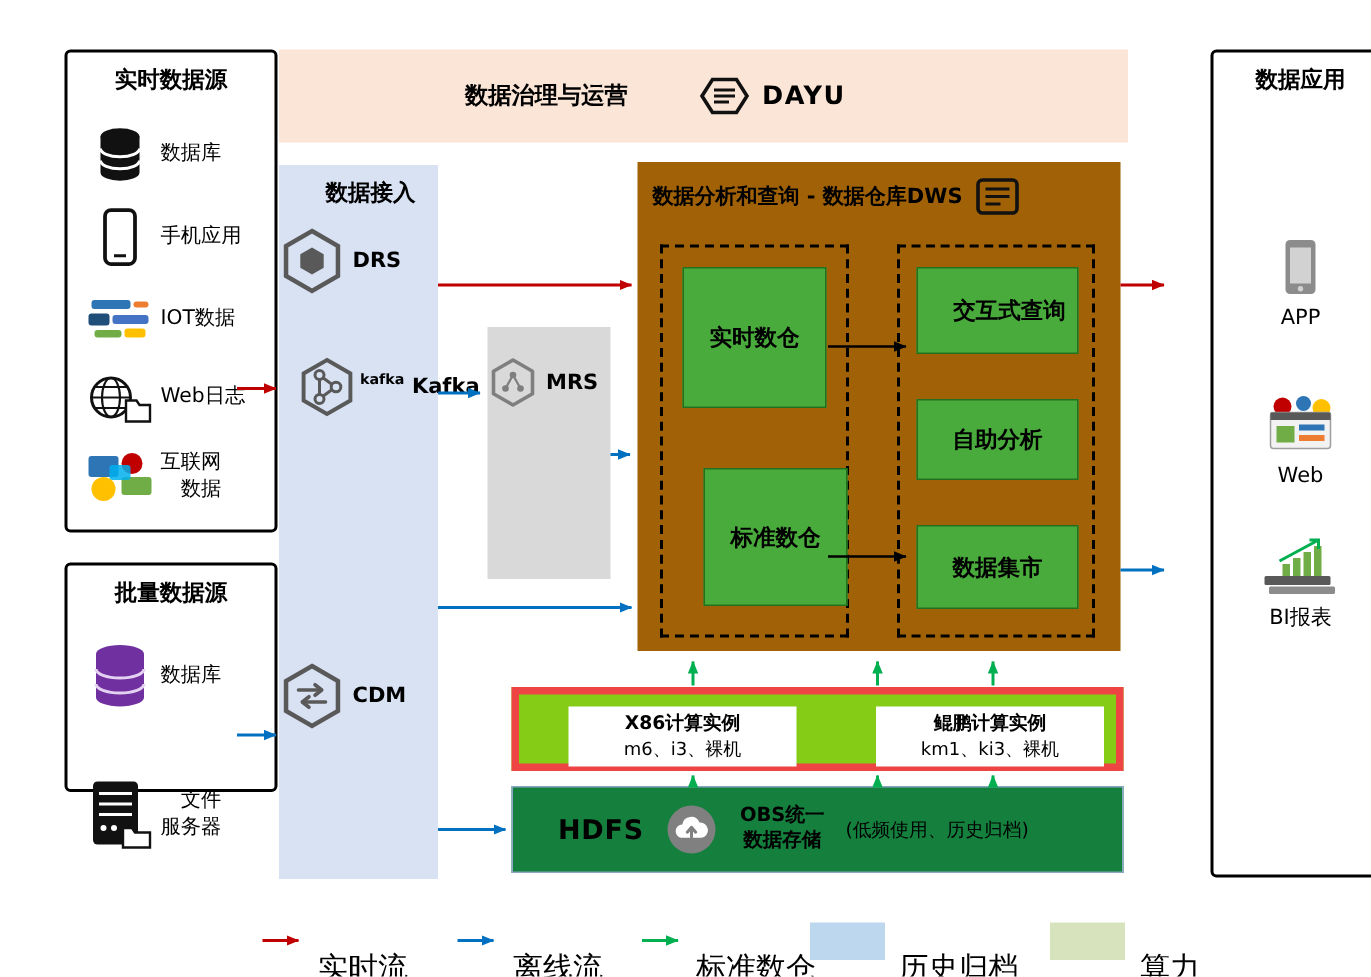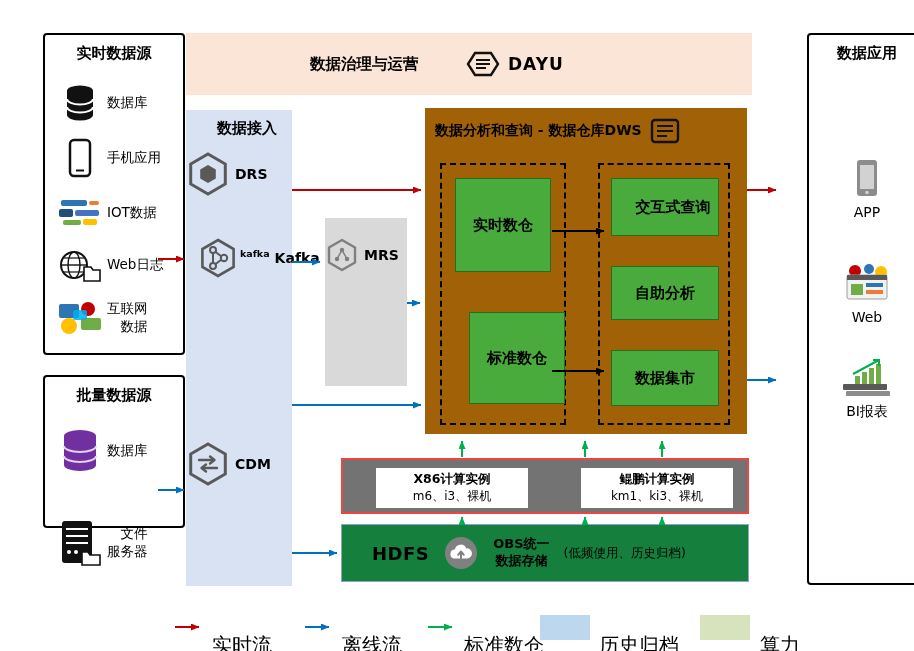--- a/index.html
+++ b/index.html
@@ -44,21 +44,21 @@
   #dash-left  { left:15px;  top:55px; width:126px; height:262px; }
   #dash-right { left:173px; top:55px; width:132px; height:262px; }
   .green-box { position:absolute; background:#4aab3d; border:1px solid #23701f; display:flex; align-items:center; justify-content:center; font-weight:bold; font-size:15px; }
   #gb-rt  { left:13px; top:13px;  width:96px;  height:94px; }
   #gb-std { left:27px; top:147px; width:96px;  height:92px; }
   #gb-iq  { left:11px; top:13px;  width:108px; height:58px;padding-left:16px; }
   #gb-sa  { left:11px; top:101px; width:108px; height:54px; }
   #gb-dm  { left:11px; top:185px; width:108px; height:56px; }
 
   
-  #compute { position:absolute; left:341px; top:458px; width:408px; height:56px; background:#737373; border:2px solid #ef4444;text-align:center; }
+  #compute { position:absolute; left:341px; top:458px; width:408px; height:56px; background:#84cc16; border:5px solid #ef4444;text-align:center; }
   .chip { position:absolute; top:8px; height:40px; background:#fff; display:flex; flex-direction:column; align-items:center; justify-content:center; line-height:1.35; }
   #chip-x86 { left:33px;  width:152px; }
   #chip-kp  { left:238px; width:152px; }
   .chip-title { font-size:12.5px; font-weight:bold; }
   .chip-sub { font-size:12px; }
 
   
   #hdfs { position:absolute; left:341px; top:524px; width:408px; height:58px; background:#15803d; border:1px solid #8aa8c5; display:flex; align-items:center; padding-left:30px; gap:14px; }
   .hdfs-label { font-size:18px; font-weight:bold; letter-spacing:0.5px; }
   .obs-title { font-size:13px; font-weight:bold; white-space:pre-line; line-height:1.3; text-align:center; }

